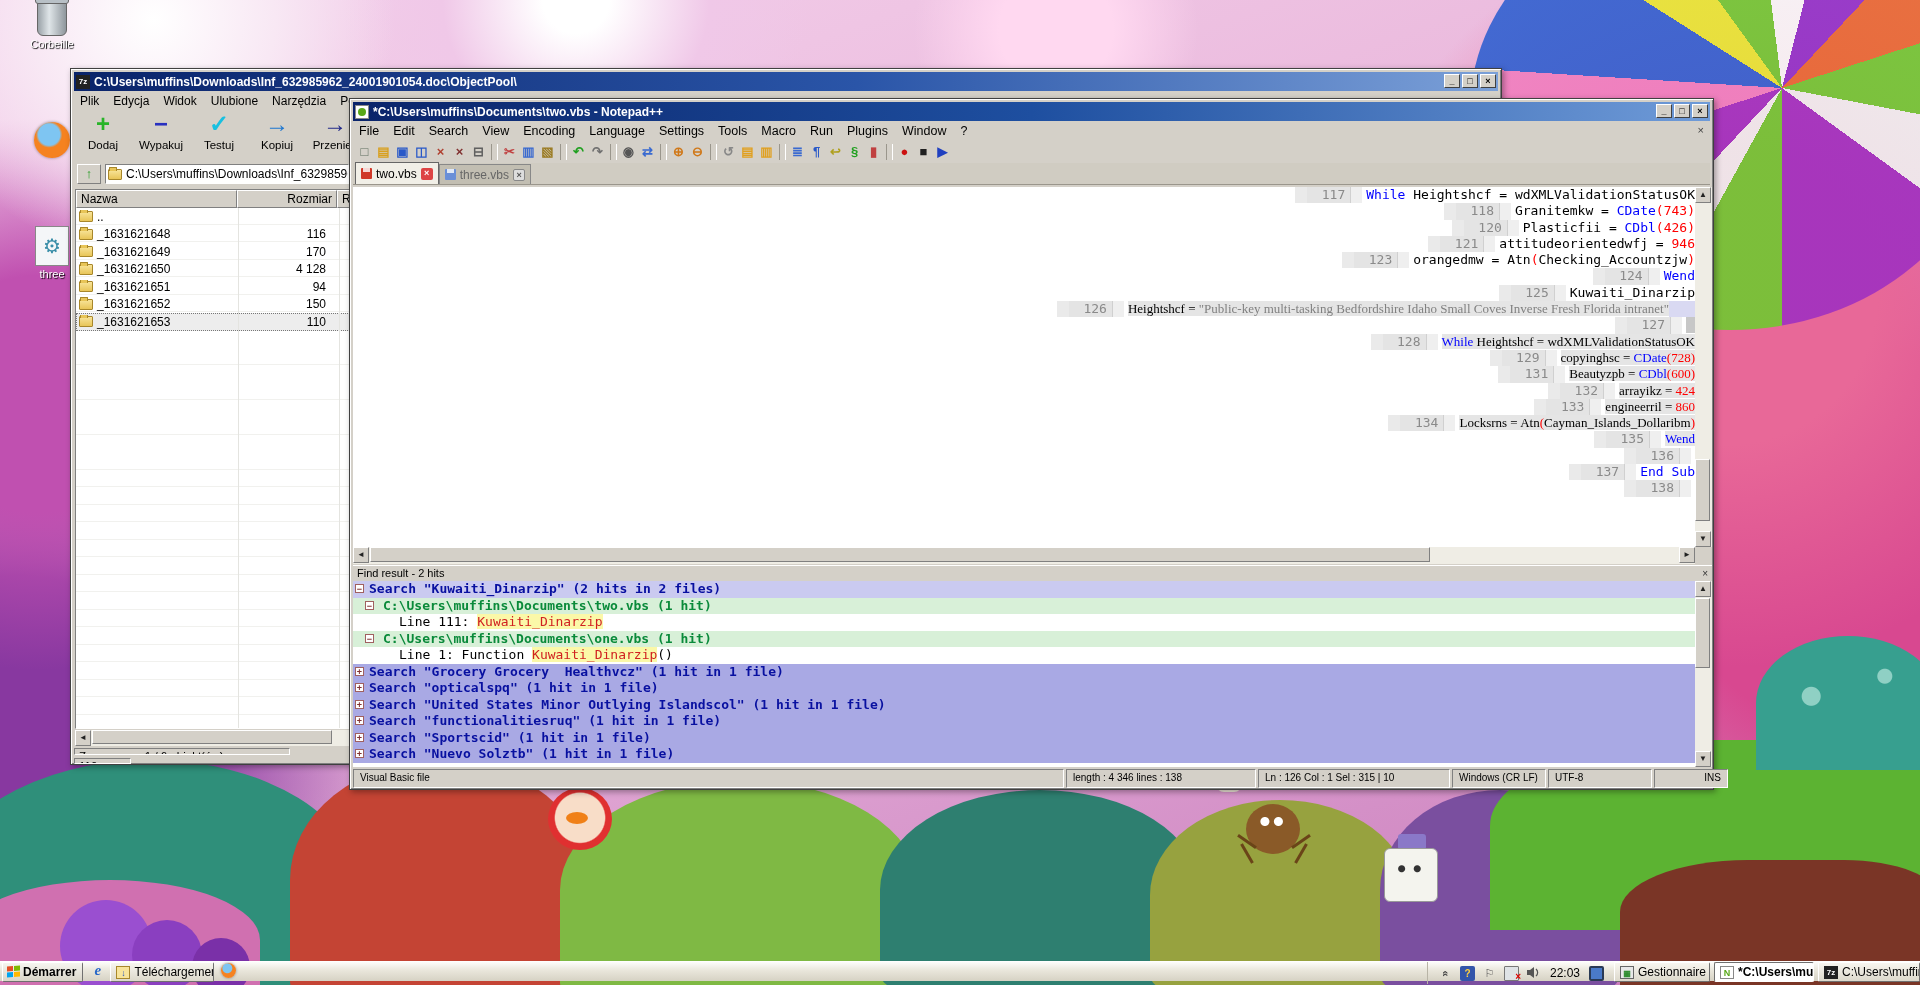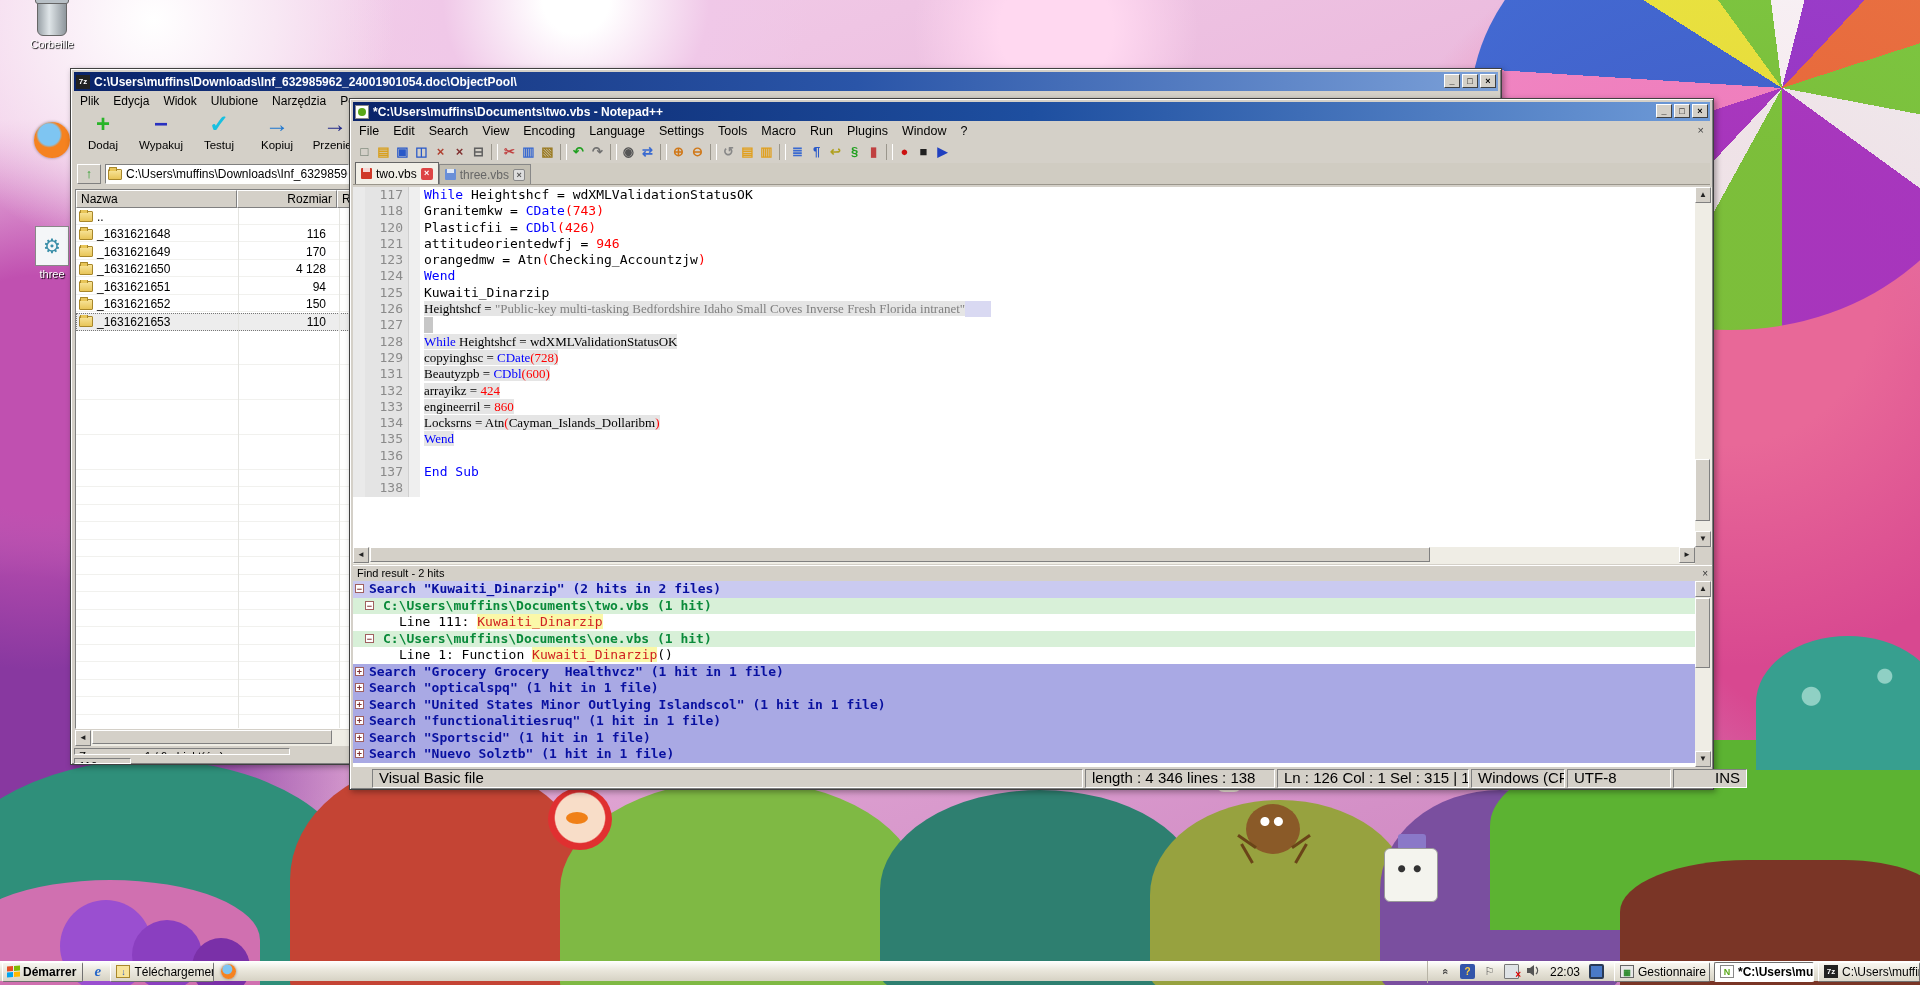--- a/index.html
+++ b/index.html
@@ -88,21 +88,21 @@
   #npp-tabbar{position:absolute;left:3px;right:3px;top:64px;height:22px;background:#d0ccc2;display:flex;align-items:flex-end;padding-left:2px;border-bottom:1px solid #9a968c;}
   .tab{display:flex;align-items:center;gap:4px;height:20px;padding:0 5px;font-size:12px;border:1px solid #888;border-bottom:none;background:#c2beb2;color:#666;}
   .tab.active{background:#f1efe7;color:#000;height:22px;border-color:#666;}
   .floppy{display:inline-block;width:11px;height:11px;border-radius:1px;position:relative;}
   .floppy:before{content:"";position:absolute;left:2px;top:0;width:7px;height:4px;background:#fff;opacity:.8;}
   .tabx{display:inline-block;width:12px;height:12px;font-size:9px;line-height:11px;text-align:center;font-weight:bold;}
   .tab.active .tabx{background:#d44; color:#fff;border-radius:2px;}
   .tab:not(.active) .tabx{color:#555;border:1px solid #888;border-radius:2px;background:#ddd;}
   #editor{position:absolute;left:3px;top:88px;width:1342px;height:360px;background:#fff;overflow:hidden;
     font-family:"DejaVu Sans Mono",monospace;font-size:13px;}
-  .cl{display:flex;height:16.3px;line-height:16.3px;white-space:pre;}
+  .cl{display:flex;height:16.3px;line-height:16.3px;white-space:pre;justify-content:flex-end;}
   .cl .bm{width:12px;background:#eaeaea;flex:0 0 auto;}
   .cl .ln{width:44px;background:#e4e4e4;color:#8a8a8a;text-align:right;padding-right:5px;border-right:1px solid #d0d0d0;flex:0 0 auto;}
   .cl .fold{width:11px;background:#efefef;flex:0 0 auto;}
   .cl .ct{padding-left:4px;}
   .kw{color:#0000ff;}.num{color:#ff0000;}.str{color:#808080;}.id{color:#000;}
   .cl.sel .ct .sg{background:#e5e5e5;font-family:Liberation Serif, serif;}
   .stub{display:inline-block;width:9px;height:16px;background:#c7c7c7;}
   .tail{display:inline-block;width:26px;height:16px;background:#d9d9f2;vertical-align:top;}
   .caret{display:inline-block;width:2px;height:13px;background:#000;vertical-align:middle;margin-right:-2px;}
   #ed-vscroll{position:absolute;left:1345px;top:88px;width:17px;height:360px;}
@@ -115,25 +115,25 @@
   .fr{position:relative;height:16.5px;line-height:16.5px;white-space:pre;padding-left:16px;}
   .fr .box{position:absolute;left:2px;top:3px;width:9px;height:9px;border:1px solid #a06060;background:#fff;
     color:#803030;font-size:9px;line-height:8px;text-align:center;font-family:"Liberation Sans",sans-serif;}
   .fr.search-open{background:#cacaf0;color:#0810a0;font-weight:bold;}
   .fr.search-closed{background:#a9a9e4;color:#0810a0;font-weight:bold;}
   .fr.file{background:#d8f0d8;color:#0a8a3a;font-weight:bold;padding-left:30px;}
   .fr.file .box{left:12px;}
   .fr.line{color:#000;padding-left:46px;}
   .fr.line .mk{color:#d02020;background:#fbf8a8;}
   #find-vscroll{position:absolute;left:1345px;top:482px;width:17px;height:186px;}
-  #npp-status{position:absolute;left:3px;top:670px;height:19px;display:flex;gap:2px;font-size:15px;margin-left:19px;}
+  #npp-status{position:absolute;left:3px;top:670px;height:19px;display:flex;gap:2px;font-size:10px;}
   .npcell{border:1px solid;border-color:#808080 #fff #fff #808080;padding:0 6px;line-height:16px;background:#d4d0c8;white-space:nowrap;overflow:hidden;}
   
   #taskbar{position:absolute;left:0;top:961px;width:1920px;height:20px;z-index:30;
-    background:linear-gradient(#fdfdfb,#e9e6db 45%,#d6d2c4);border-top:1px solid #fff;display:flex;align-items:center;}
+    background:linear-gradient(#fdfdfb,#e9e6db 45%,#d6d2c4);border-top:1px solid #fff;display:flex;}
   #startbtn{margin-left:2px;height:20px;display:flex;align-items:center;gap:3px;padding:0 6px 0 4px;
     background:linear-gradient(#f6f5f0,#d9d5c8);border:1px solid;border-color:#fff #707070 #707070 #fff;border-radius:2px;font-weight:bold;font-size:12px;}
   .winflag{width:13px;height:12px;position:relative;transform:skewY(-5deg);}
   .winflag i{position:absolute;width:6px;height:5px;}
   .winflag i:nth-child(1){left:0;top:0;background:#e34f26;}
   .winflag i:nth-child(2){left:7px;top:0;background:#7fba00;}
   .winflag i:nth-child(3){left:0;top:6px;background:#00a4ef;}
   .winflag i:nth-child(4){left:7px;top:6px;background:#ffb900;}
   .qicon{width:17px;height:17px;margin-left:6px;text-align:center;line-height:17px;flex:0 0 auto;}
   .tkbtn{height:20px;margin-left:4px;display:flex;align-items:center;gap:4px;padding:0 5px;font-size:12px;

